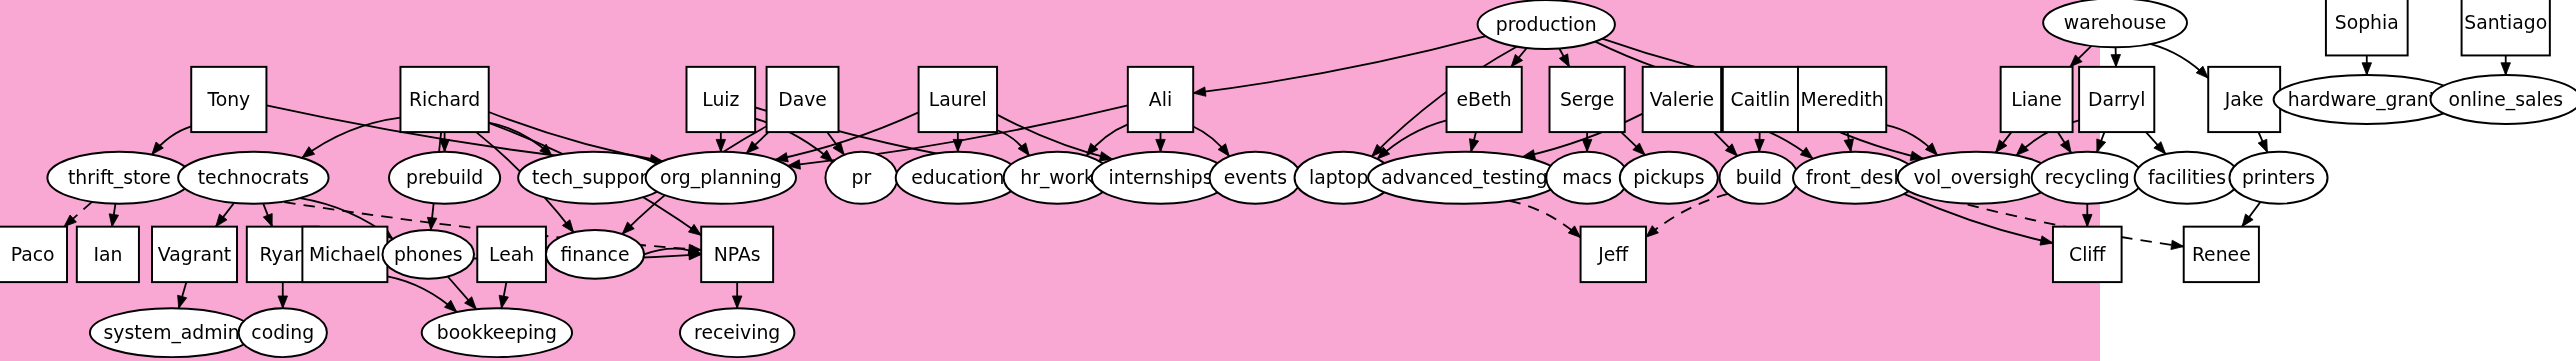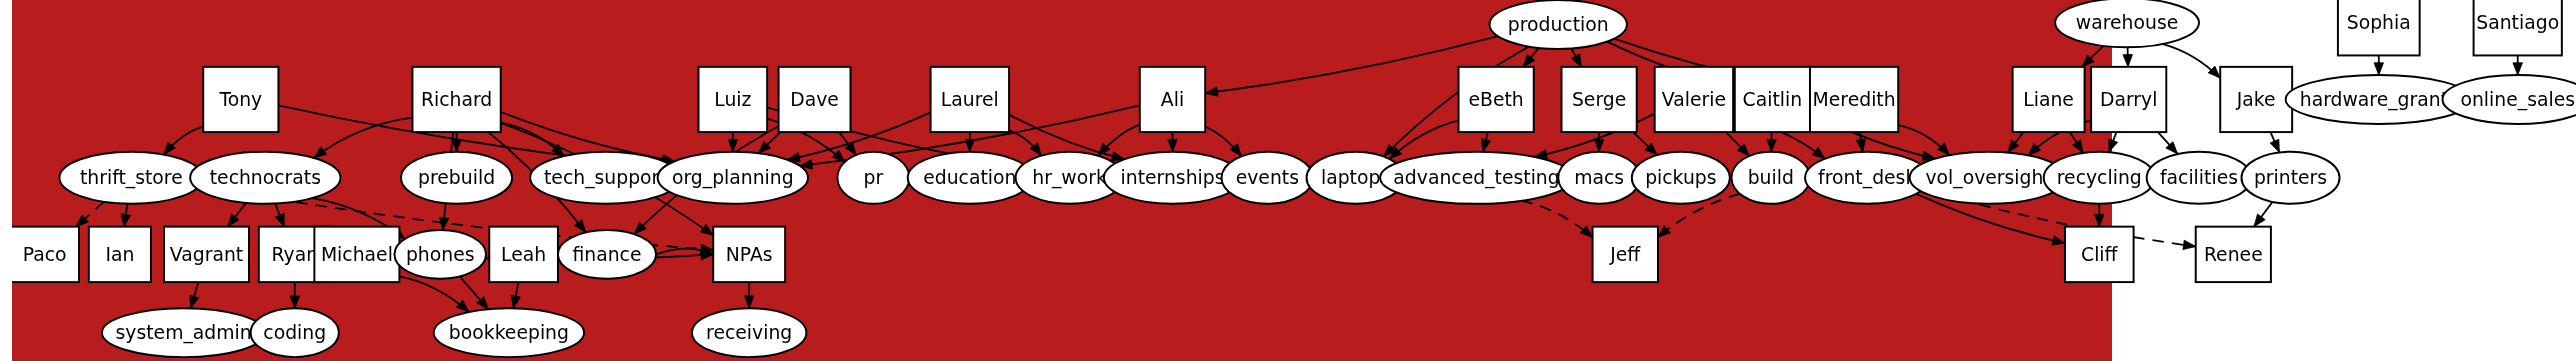--- a/index.html
+++ b/index.html
@@ -1,17 +1,17 @@
 <!DOCTYPE html>
 <html style="font-size:13px"><head>
 <meta charset="utf-8">
 <style>
   html,body{margin:0;padding:0;background:#ffffff;}
-  #root{position:relative;width:2100px;height:362px;background:#b91c1c;
-        font-family:"DejaVu Sans","Liberation Sans",sans-serif;margin-left:12px;}
+  #root{position:relative;width:2100px;height:362px;background:#f9a8d4;
+        font-family:"DejaVu Sans","Liberation Sans",sans-serif;}
   svg{position:absolute;left:0;top:0;width:2576px;height:362px;}
   .node-box{fill:#ffffff;stroke:#000000;stroke-width:1.2;}
   .node-ell{fill:#ffffff;stroke:#000000;stroke-width:1.2;}
   .node-label{font-family:"DejaVu Sans","Liberation Sans",sans-serif;
               font-size:11.5px;fill:#000000;text-anchor:middle;dominant-baseline:middle;}
   .edge{fill:none;stroke:#000000;stroke-width:1.1;}
   .edge-dashed{fill:none;stroke:#000000;stroke-width:1.1;stroke-dasharray:7,5;}
   .arrow-head{fill:#000000;stroke:#000000;stroke-width:0.5;}
 </style>
 </head>

